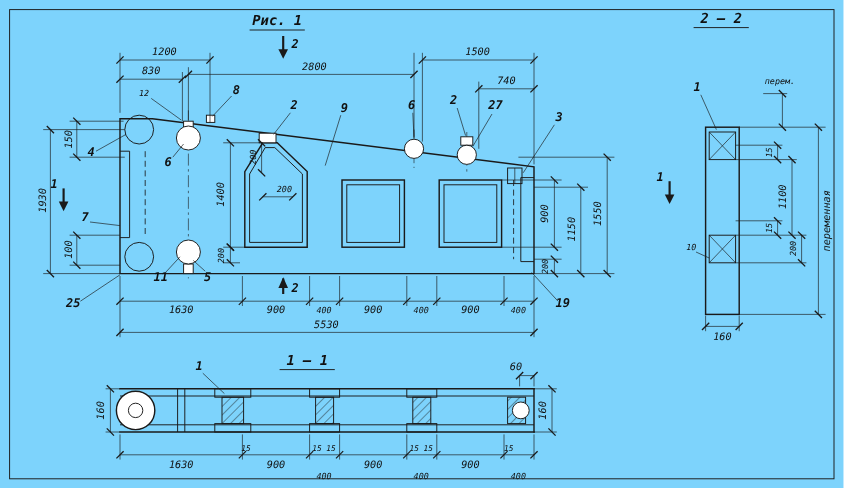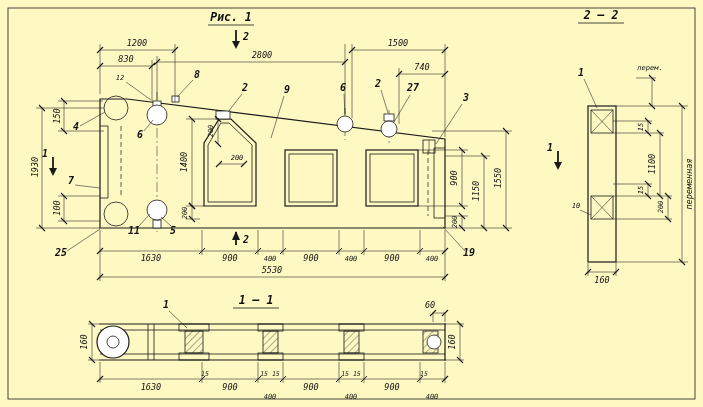--- a/index.html
+++ b/index.html
@@ -1,16 +1,16 @@
 <!DOCTYPE html>
 <html><head>
 <meta charset="utf-8">
 <style>
   html,body{margin:0;padding:0;background:#ffffff;}
-  .stage{position:relative;width:703px;height:407px;background:#fef9c3;overflow:hidden;text-decoration:underline;}
+  .stage{position:relative;width:703px;height:407px;background:#7dd3fc;overflow:hidden;text-decoration:underline;}
   svg{display:block;}
   .ln  {stroke:#1a1a1a;stroke-width:1.2;fill:none;stroke-linecap:square;}
   .ln2 {stroke:#1a1a1a;stroke-width:0.8;fill:none;}
   .thin{stroke:#1a1a1a;stroke-width:0.55;fill:none;}
   .dash{stroke:#1a1a1a;stroke-width:0.7;fill:none;stroke-dasharray:5 3;}
   .cl  {stroke:#1a1a1a;stroke-width:0.5;fill:none;stroke-dasharray:10 3 2 3;}
   .dim {stroke:#1a1a1a;stroke-width:0.55;fill:none;marker-start:url(#tk);marker-end:url(#tk);}
   .tick{stroke:#1a1a1a;stroke-width:1;}
   .hatch{fill:url(#hatchp);stroke:#1a1a1a;stroke-width:0.8;}
   .wfill{fill:#ffffff;}

